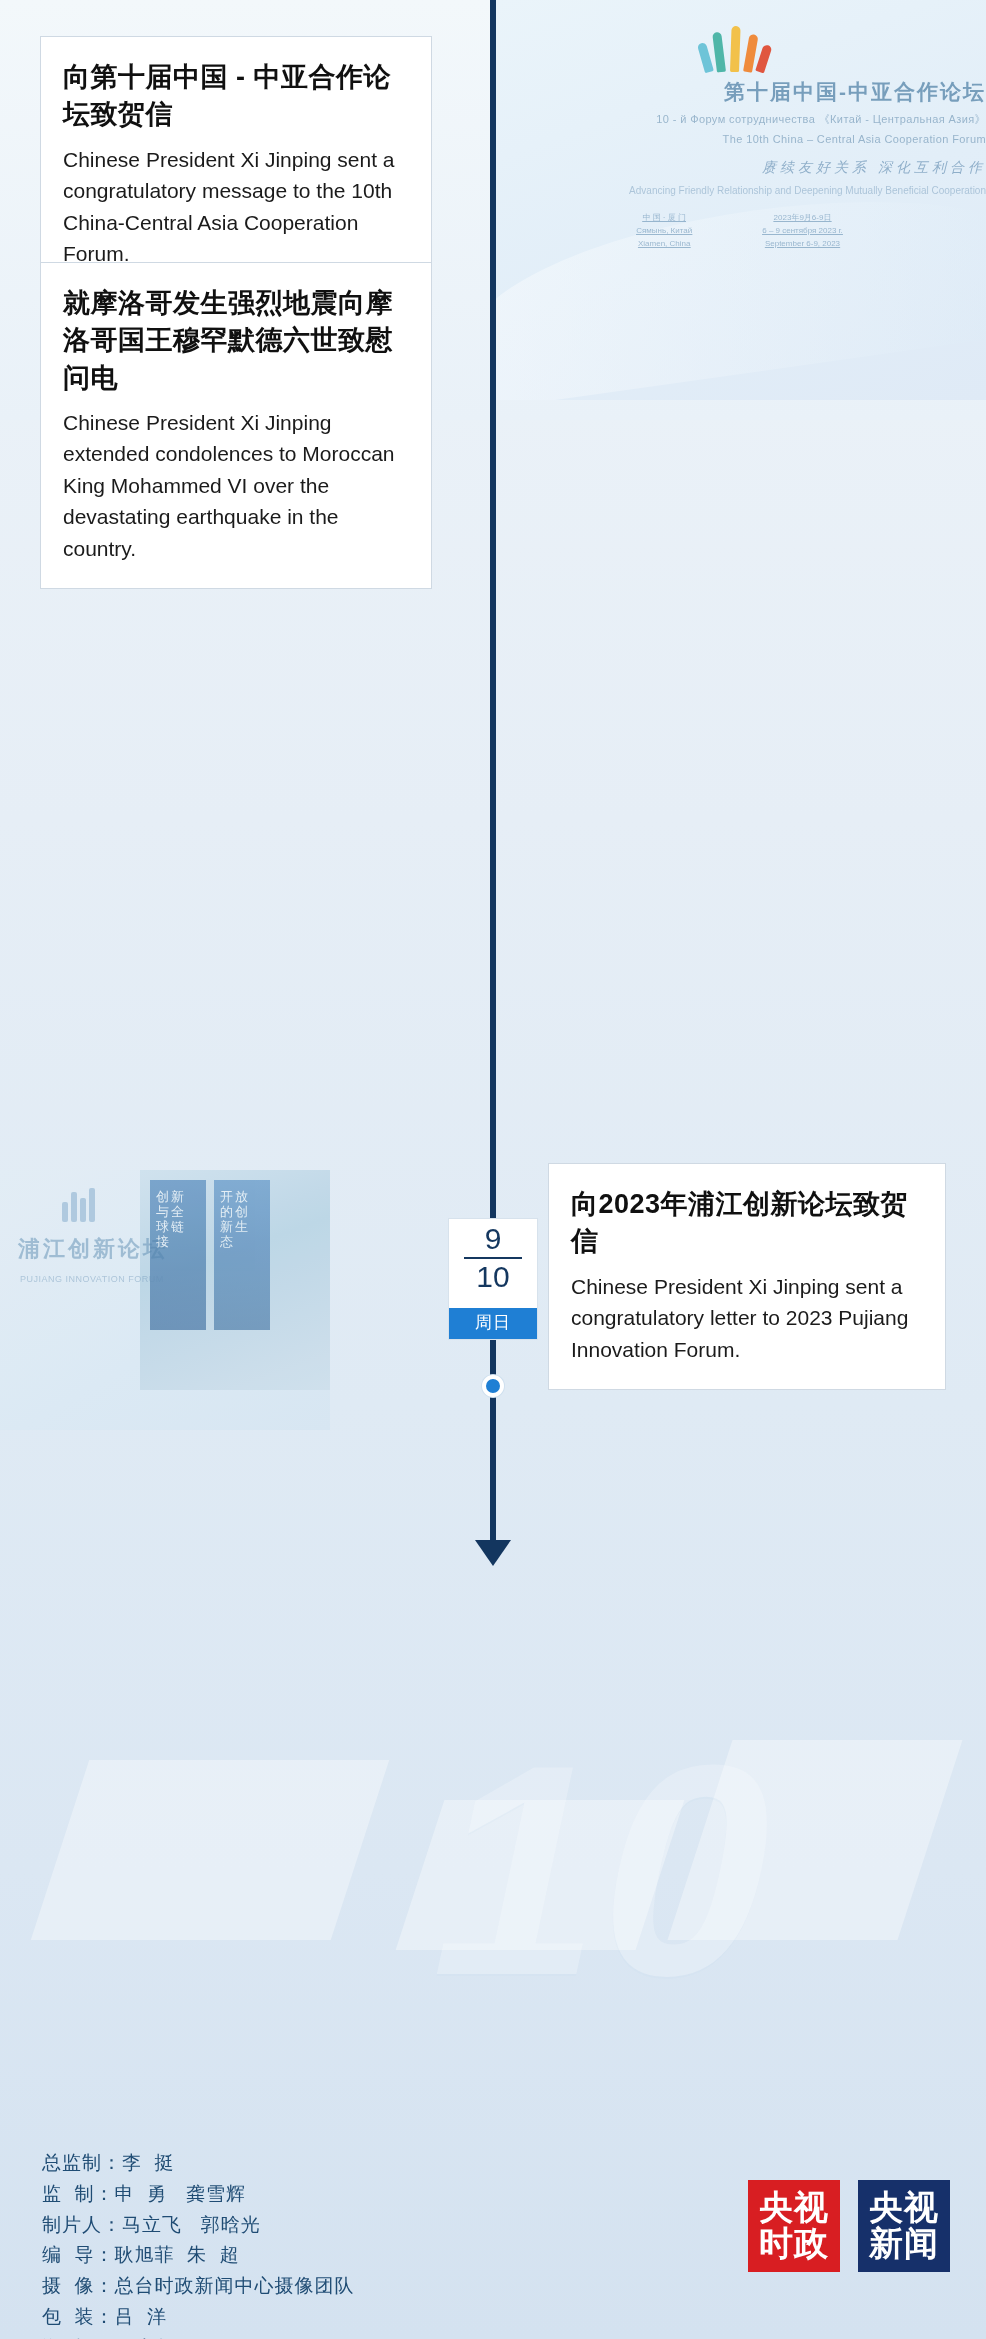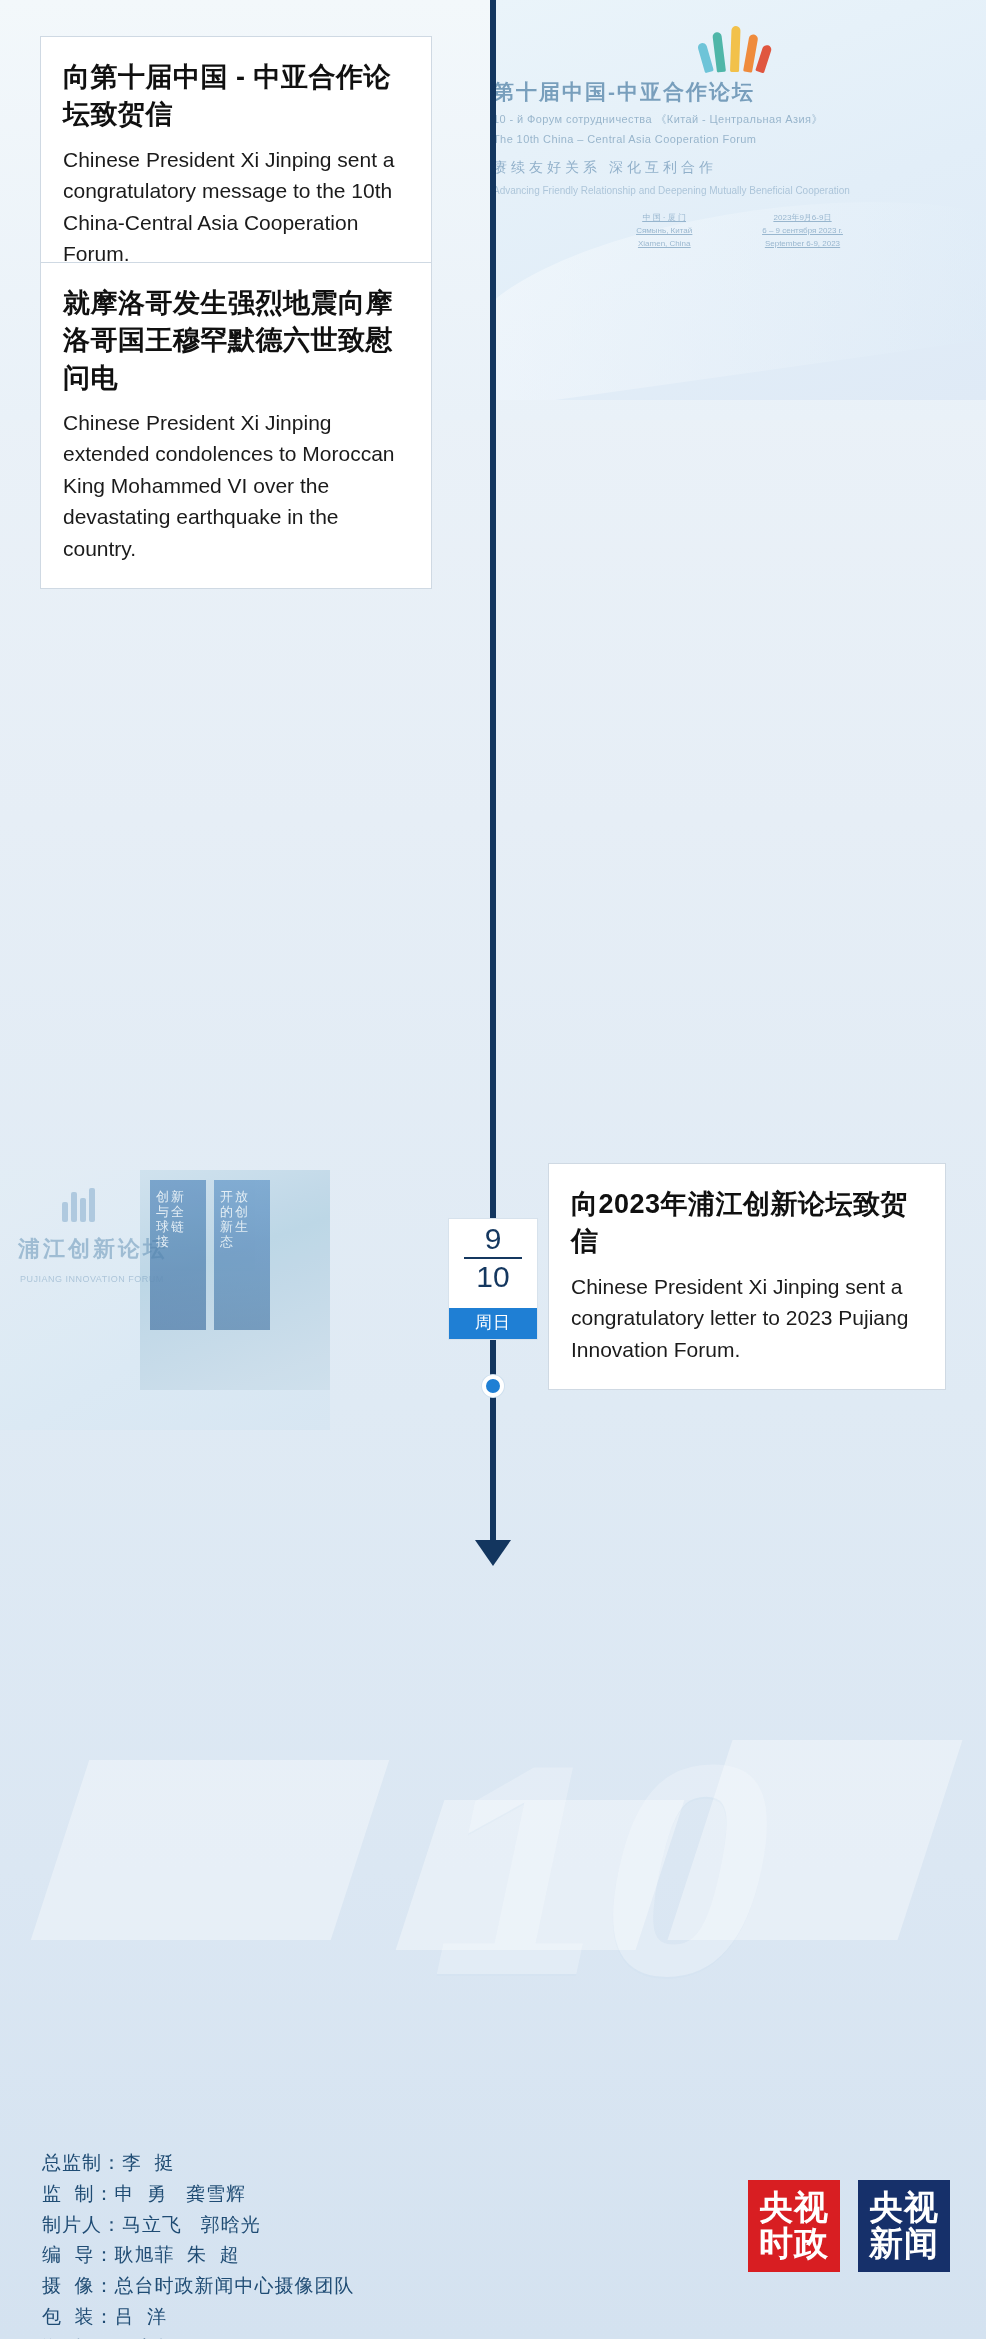--- a/index.html
+++ b/index.html
@@ -58,21 +58,21 @@
     bottom: 0;
     width: 9px;
     border-radius: 6px 6px 2px 2px;
     transform-origin: bottom center;
   }
   .forum-text {
     position: absolute;
     left: 0;
     top: 78px;
     width: 493px;
-    text-align: left;
+    text-align: right;
     color: #2f5f86;
   }
   .forum-title-cn {
     font-size: 21px;
     letter-spacing: 2px;
     color: #1f5c8b;
     font-weight: 600;
     opacity: .55;
   }
   .forum-title-ru, .forum-title-en {
@@ -81,20 +81,21 @@
     color: #3c6e96;
     opacity: .45;
     letter-spacing: .4px;
   }
   .forum-sub-cn {
     margin-top: 14px;
     font-size: 14px;
     letter-spacing: 4px;
     color: #2c6392;
     opacity: .45;
+    font-style: italic;
   }
   .forum-sub-en {
     margin-top: 6px;
     font-size: 10px;
     color: #5a86ab;
     opacity: .4;
     line-height: 1.5;
   }
   .forum-meta {
     position: absolute;

